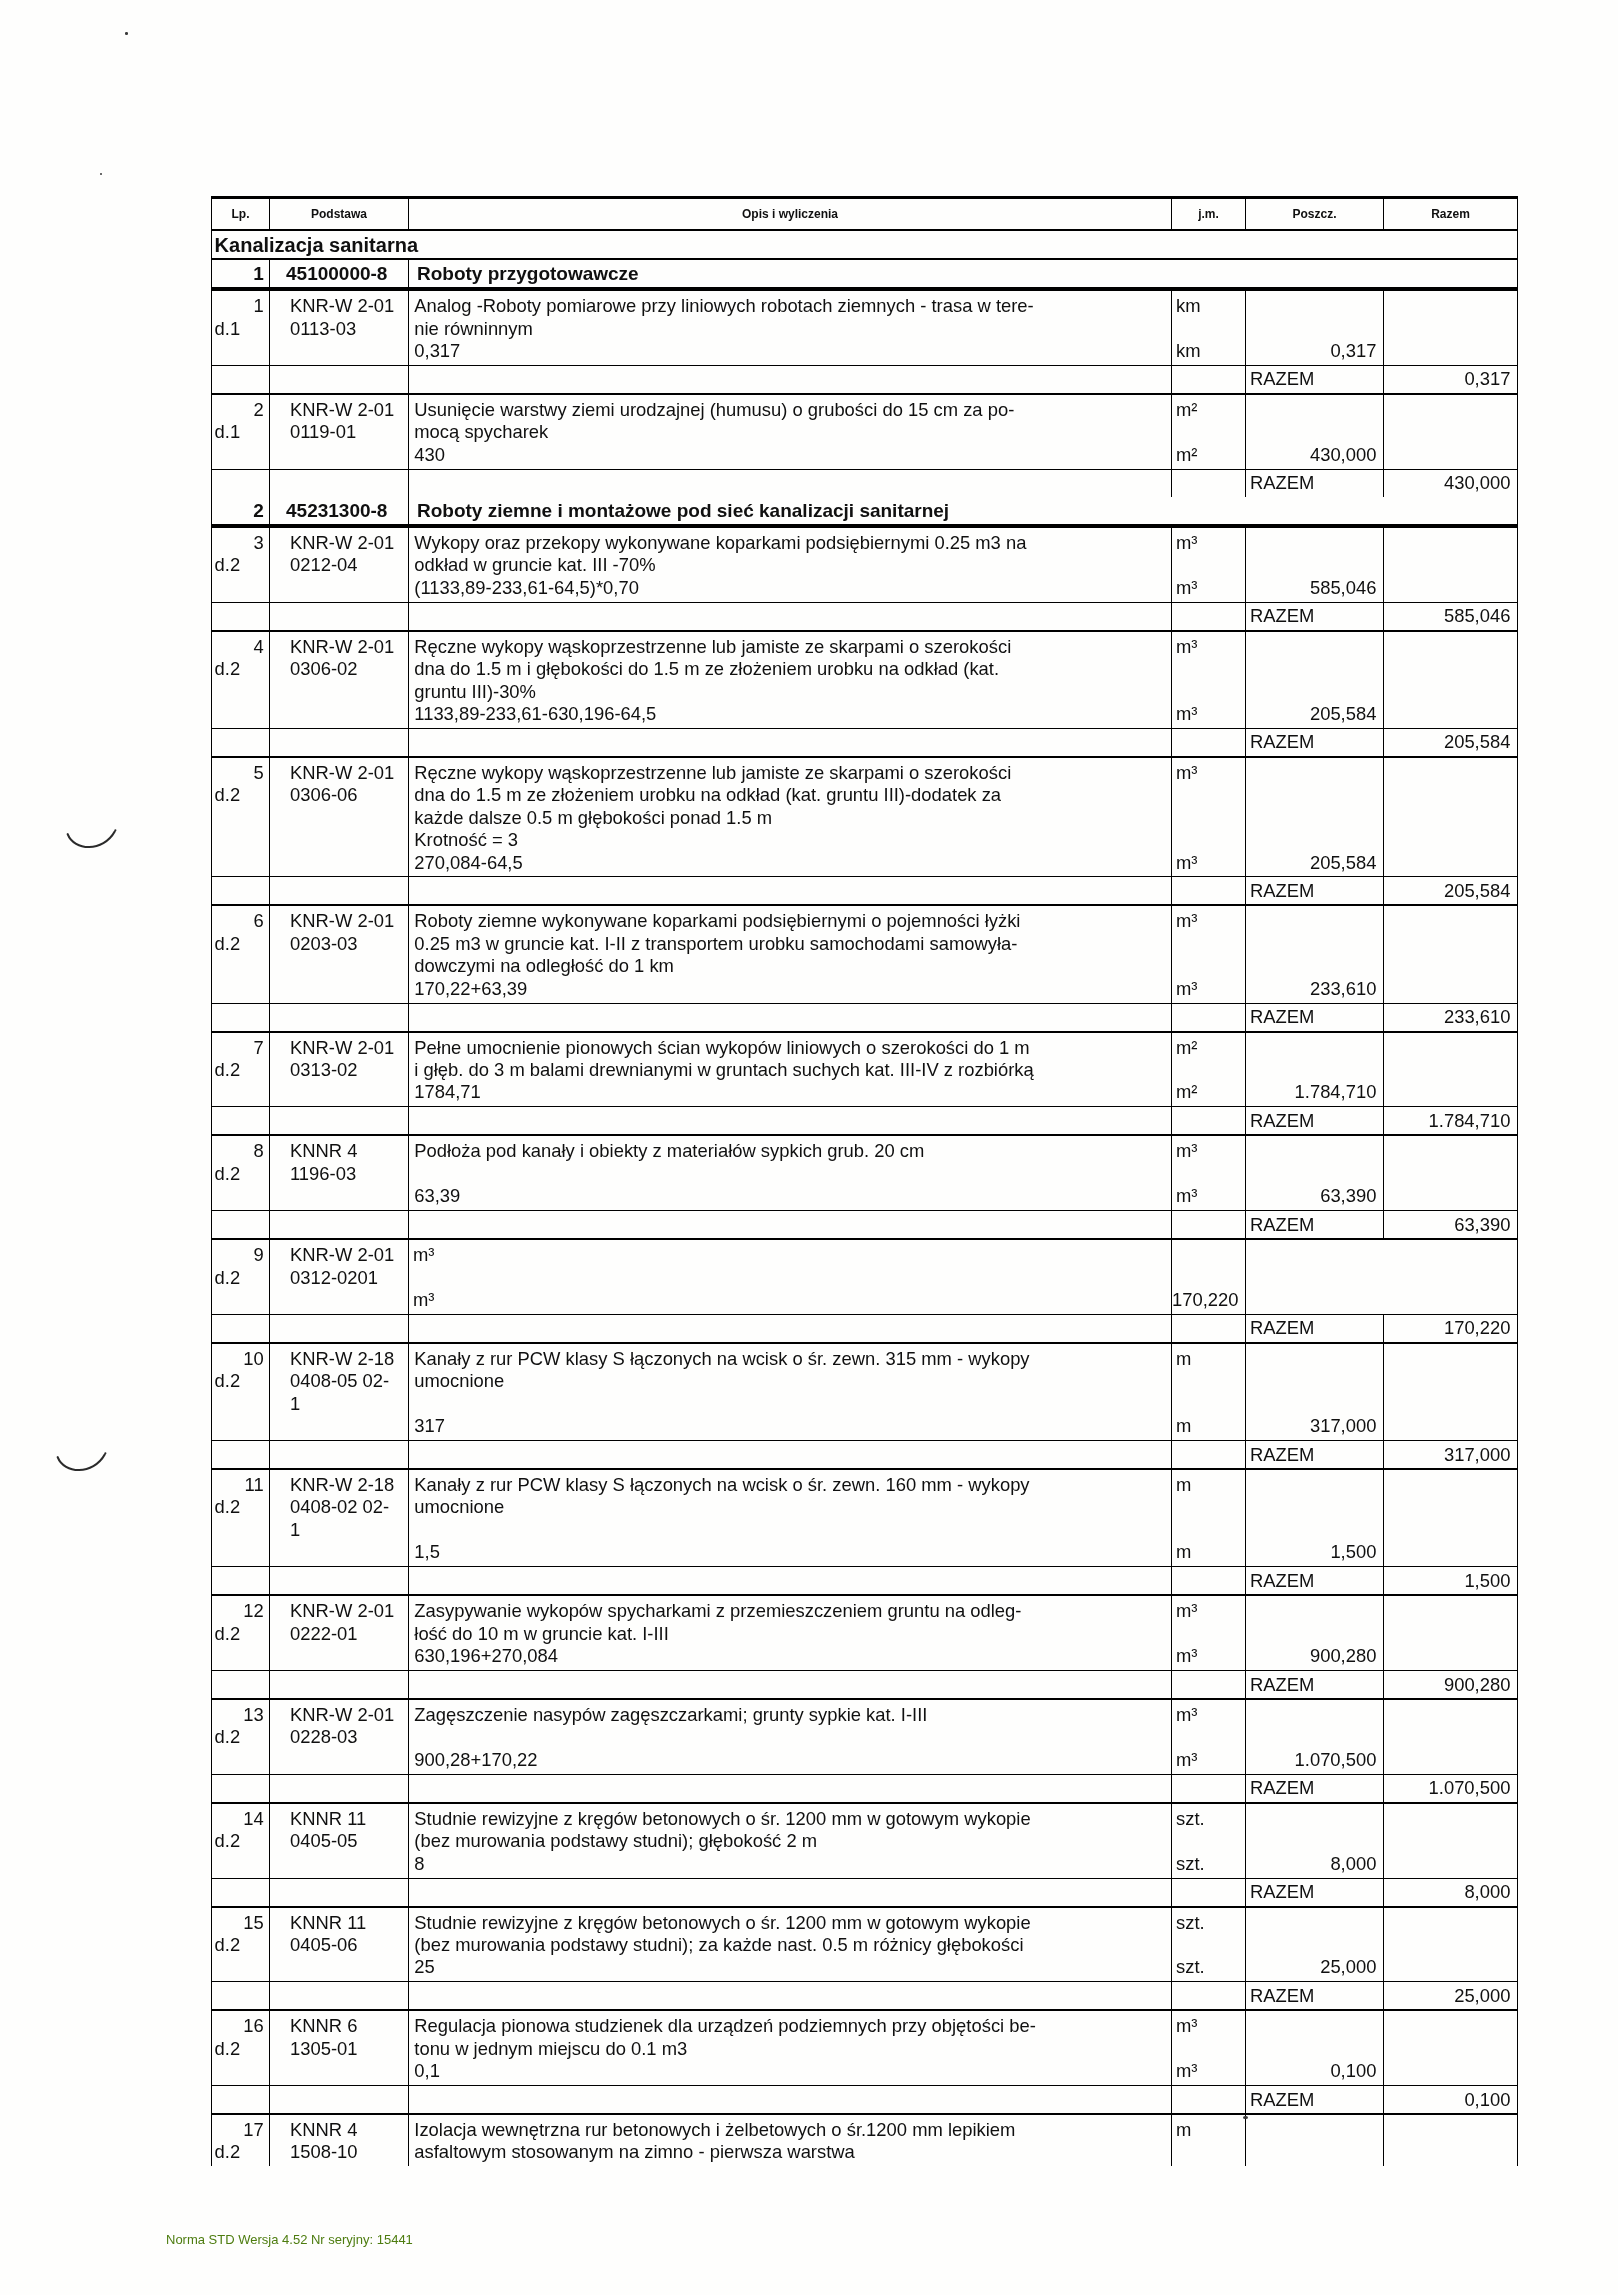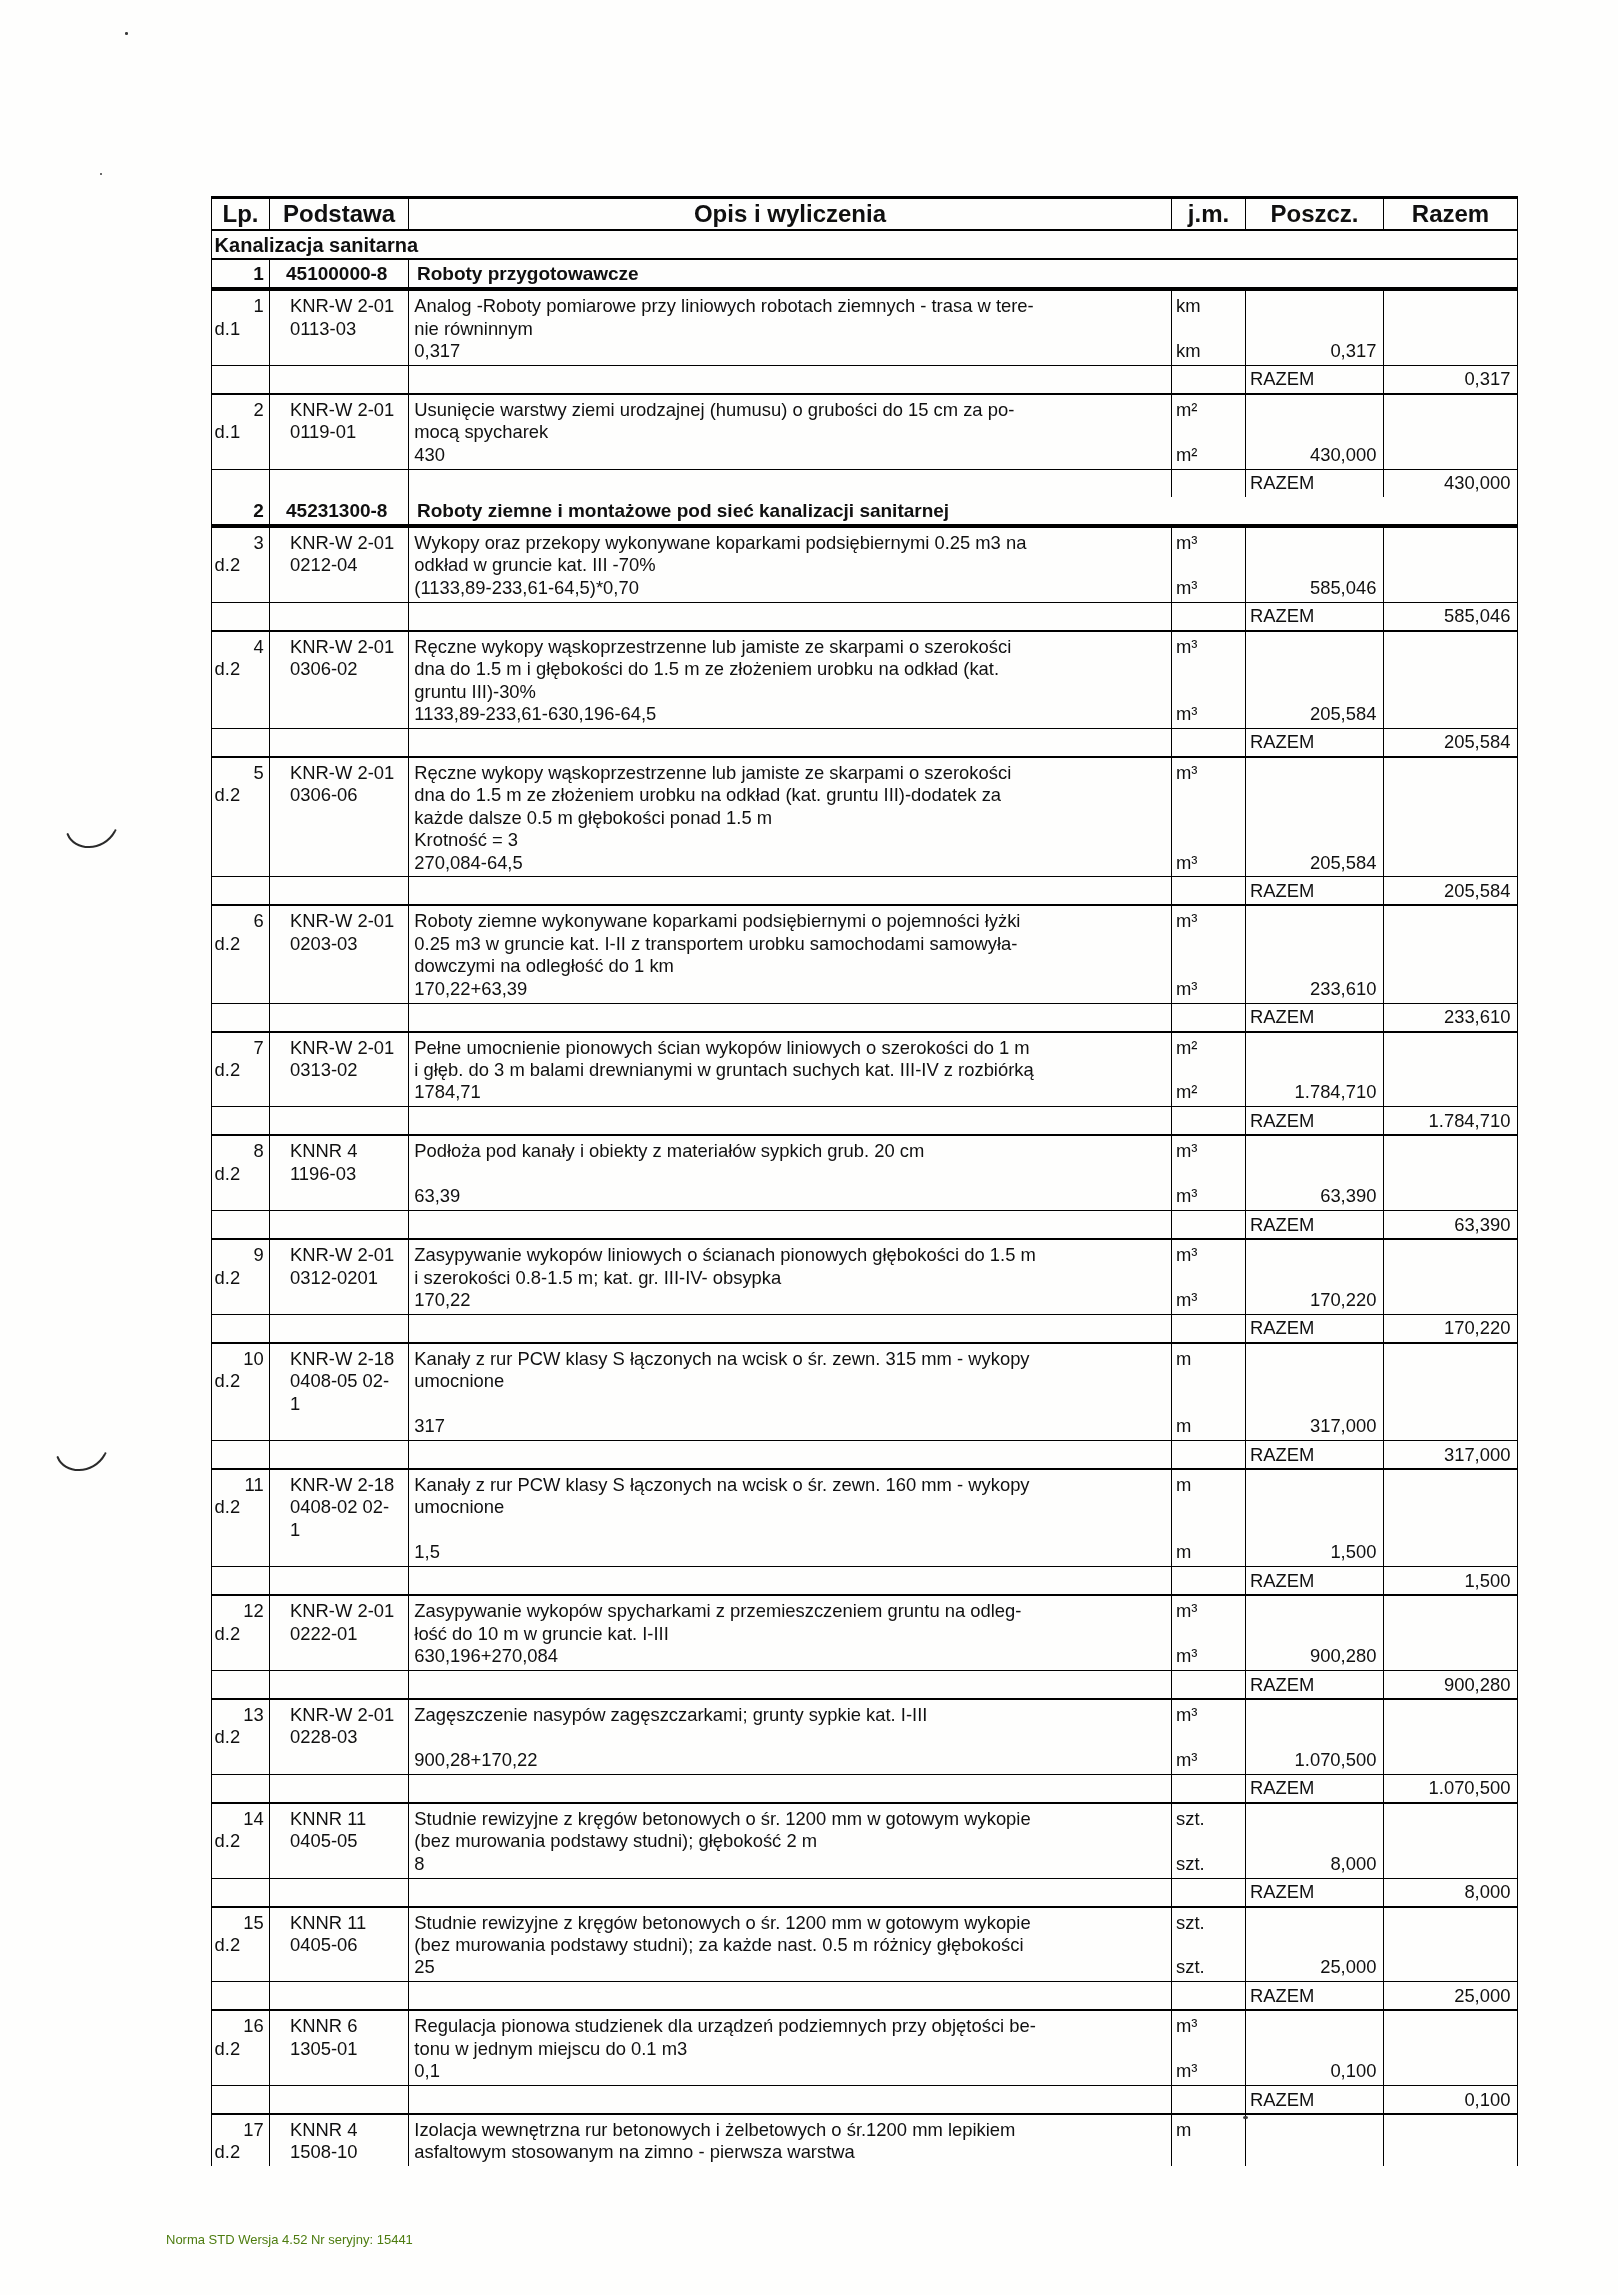--- a/index.html
+++ b/index.html
@@ -33,21 +33,21 @@
   }
   .grid3 {
     display: grid;
     grid-template-columns: 57px 139px 1fr;
   }
   .cell { min-height: 100%; }
   .grid6 > .cell + .cell, .grid3 > .cell + .cell { border-left: 1.3px solid #000; }
   .hdr-row { height: 32px; align-items: stretch; border-bottom: 2px solid #000; }
   .hdr-cell {
     display: flex; align-items: center; justify-content: center;
-    font-weight: bold; font-size: 24px;
+    font-weight: bold; font-size: 12px;
   }
   .section-row {
     min-height: 28px;
     font-weight: bold; font-size: 20px;
     padding: 2.6px 2.6px 1.3px 2.6px;
     border-bottom: 2px solid #000;
   }
   .group-row { min-height: 29px; font-weight: bold; font-size: 19px; border-bottom: 2px solid #000; }
   .group-row .cell { padding-top: 3.3px; padding-bottom: 2px; }
   .group-lp { text-align: right; padding-right: 5.3px; }
@@ -386,25 +386,20 @@
       </div>
       <div class="row grid6 item-cells row-border-major">
         <div class="cell lp-cell">
           <div class="ln lp-num">9</div>
           <div class="ln dz">d.2</div>
         </div>
         <div class="cell basis-cell">
           <div class="ln">KNR-W 2-01</div>
           <div class="ln">0312-0201</div>
         </div>
-        <div class="cell opis-cell">
-          <div class="ln">Zasypywanie wykopów liniowych o ścianach pionowych głębokości do 1.5 m</div>
-          <div class="ln">i szerokości 0.8-1.5 m; kat. gr. III-IV- obsypka</div>
-          <div class="ln">170,22</div>
-        </div>
         <div class="cell jm-cell">
           <div class="ln">m³</div>
           <div class="ln" style="visibility: hidden;">&nbsp;</div>
           <div class="ln">m³</div>
         </div>
         <div class="cell poszcz-cell">
           <div class="ln" style="visibility: hidden;">&nbsp;</div>
           <div class="ln" style="visibility: hidden;">&nbsp;</div>
           <div class="ln">170,220</div>
         </div>

